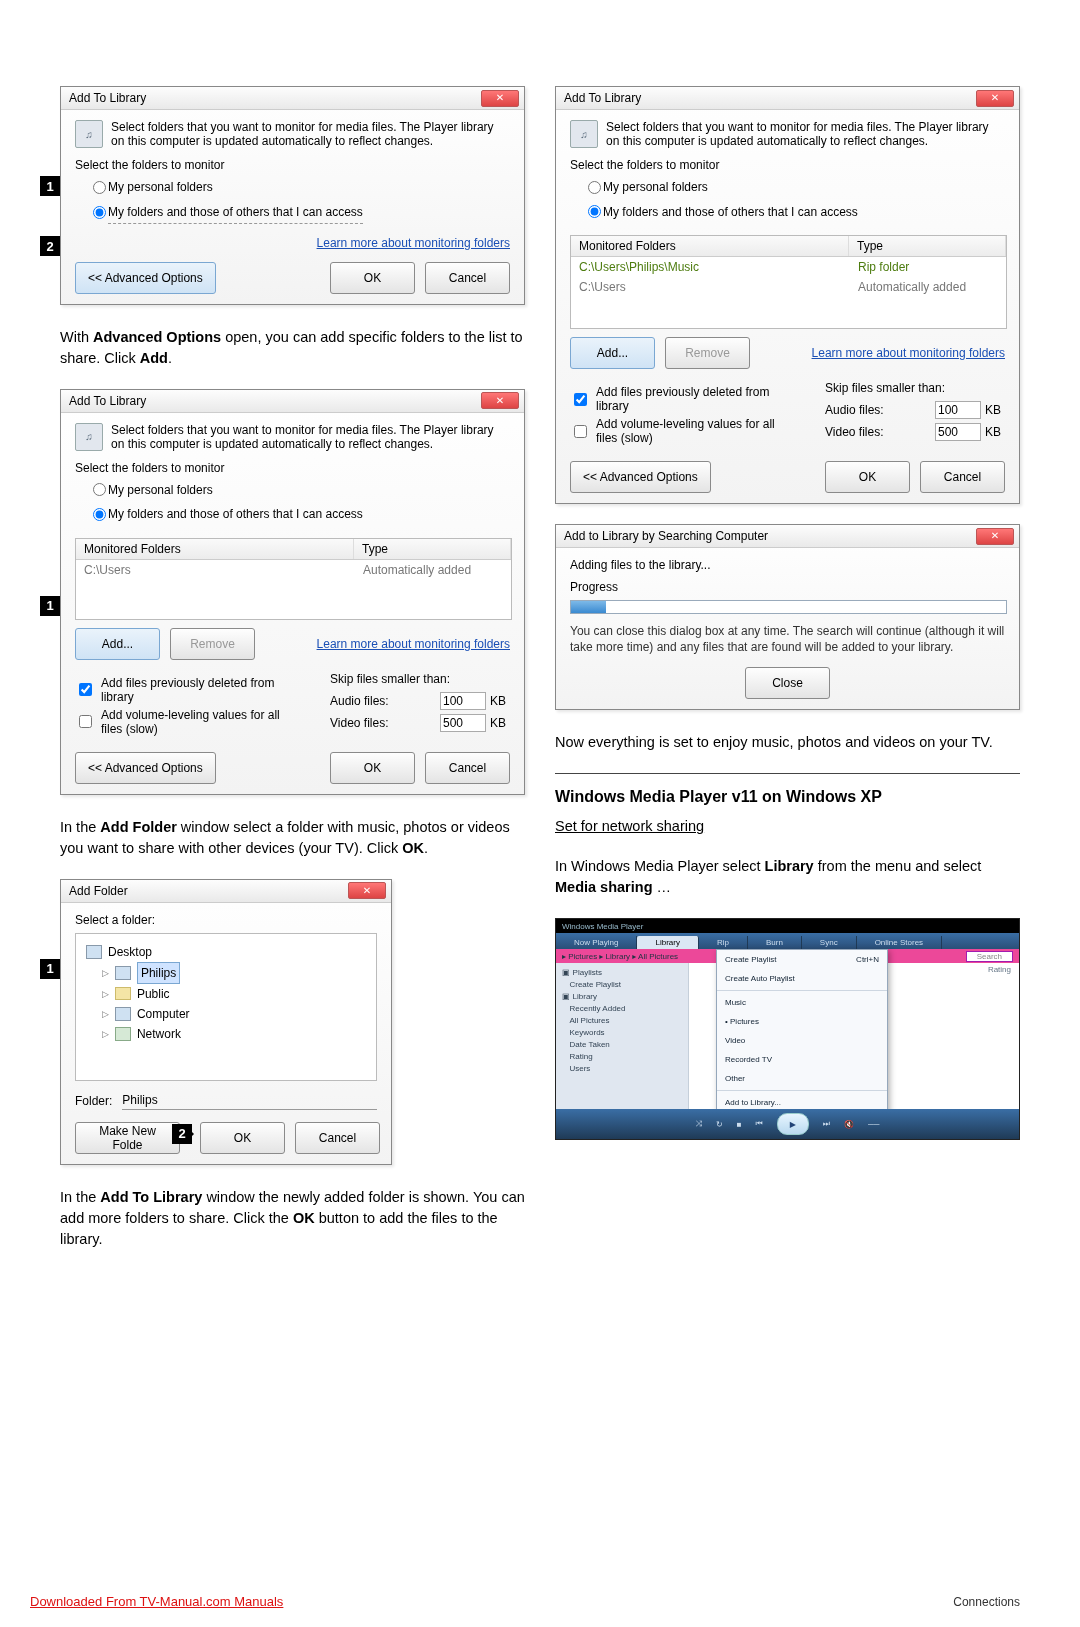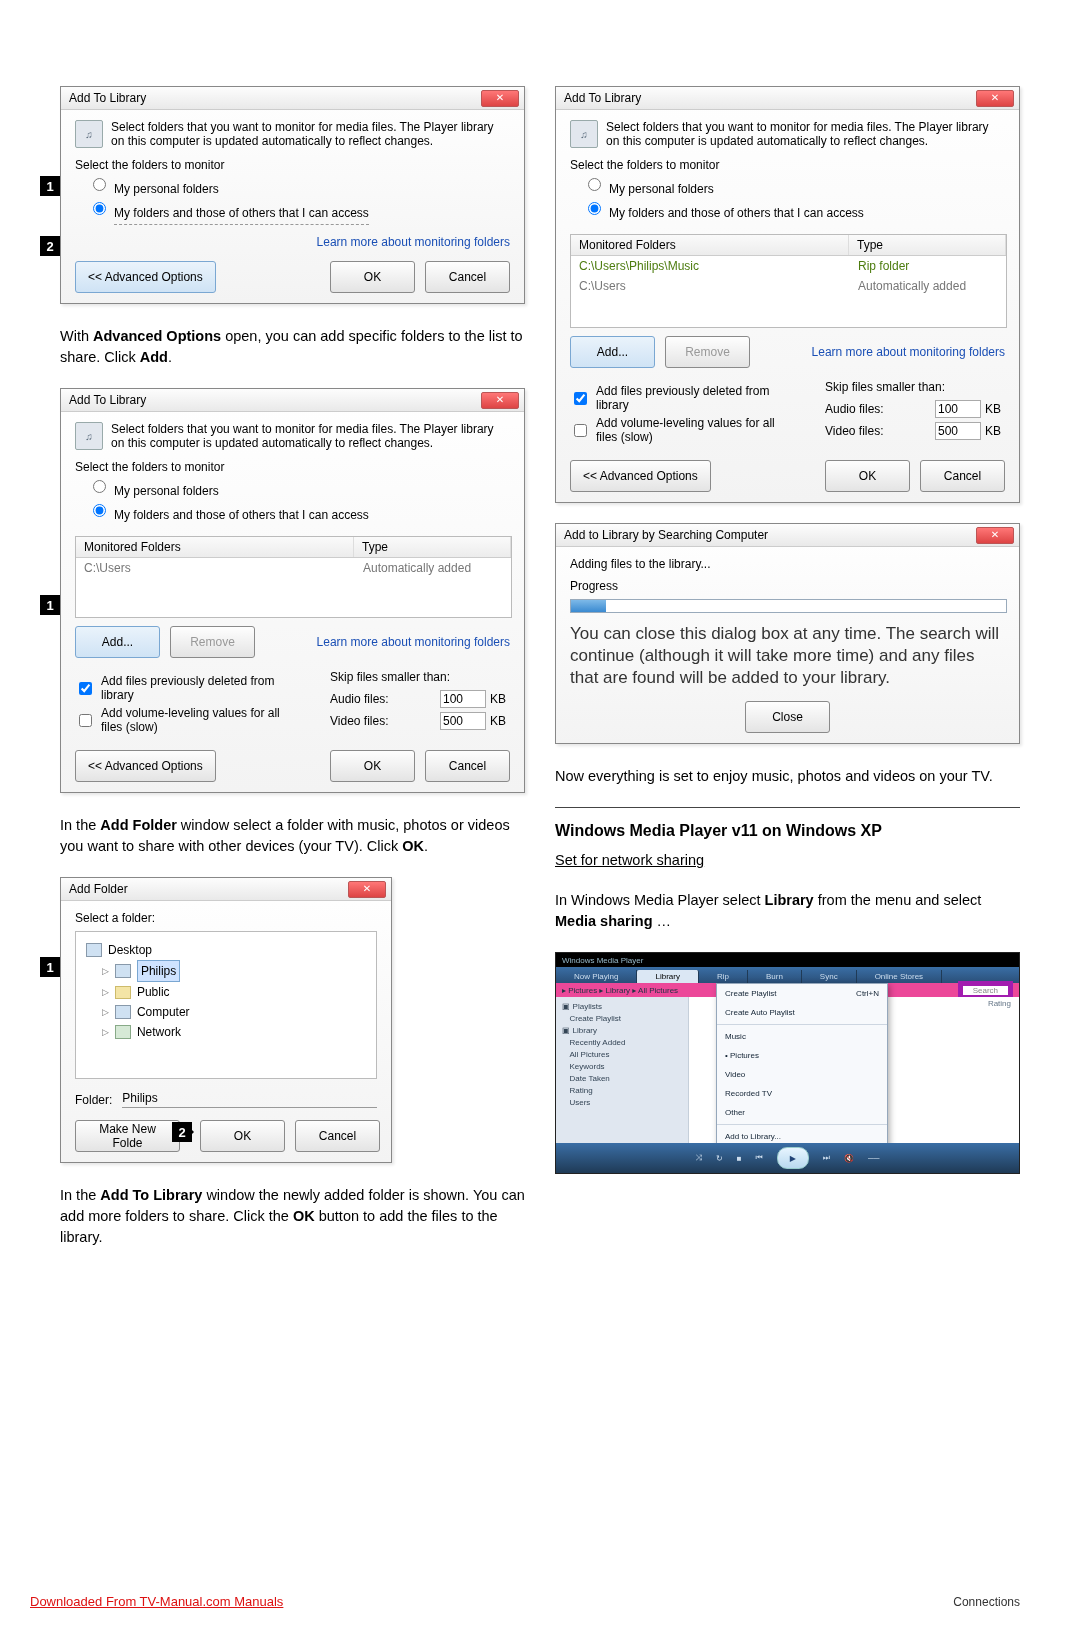--- a/index.html
+++ b/index.html
@@ -8,24 +8,24 @@
   .col{width:495px}
   .dialog{border:1px solid #888;background:linear-gradient(#fff,#f3f3f3);margin-bottom:20px;font-size:12px;position:relative;box-shadow:2px 2px 3px rgba(0,0,0,.1)}
   .dialog.small{width:330px}
   .titlebar{display:flex;align-items:center;background:linear-gradient(#fdfdfd,#e9e9e9);border-bottom:1px solid #ccc;height:22px;padding:0 4px 0 8px;font-size:12px}
   .titlebar .spacer{flex:1}
   .closebtn{display:inline-flex;align-items:center;justify-content:center;width:36px;height:15px;border:1px solid #b55;border-radius:2px;background:linear-gradient(#f77,#d44);color:#fff;font-size:10px;line-height:10px;margin-right:1px}
   .body{padding:10px 14px}
   .intro{display:flex;gap:8px;align-items:flex-start;margin-bottom:10px}
   .ico{width:26px;height:26px;background:#e2e7ee;border:1px solid #9aa;border-radius:2px;flex:0 0 26px;display:flex;align-items:center;justify-content:center;color:#567;font-size:10px}
   .radiogrp{margin:4px 0 10px 18px;line-height:22px}
-  .radio{display:inline-flex;align-items:flex-start;gap:8px;width:100%}
+  .radio{display:inline-flex;align-items:center;gap:2px;width:100%}
   .radio input{margin:0}
   .dashed{border-bottom:1px dashed #999}
-  .linklike{color:#1a4fb5;font-size:12px;cursor:pointer}
+  .linklike{color:#1a4fb5;text-decoration:underline;font-size:12px;cursor:pointer}
   .btnrow{display:flex;align-items:center;gap:10px;margin-top:12px}
   .pushright{margin-left:auto}
   button.win, a.win{display:inline-flex;align-items:center;justify-content:center;min-width:85px;height:32px;padding:0 12px;border:1px solid #8a8a8a;border-radius:3px;background:linear-gradient(#fefefe,#e4e4e4);font-size:12px;cursor:pointer;color:#000;text-decoration:none}
   button.win.primary{background:linear-gradient(#eaf3fb,#cfe3f5);border-color:#7aa7d2}
   button.win:disabled{color:#999}
   .tbl{border:1px solid #bbb;background:#fff;width:100%;height:80px;margin:6px 0 0 0;overflow:hidden}
   .tbl .hdr{display:flex;background:linear-gradient(#fafafa,#ececec);border-bottom:1px solid #ccc;font-size:12px}
   .tbl .cell{padding:3px 8px;border-right:1px solid #ddd}
   .tbl .row{display:flex;font-size:12px;color:#777}
   .checkline{display:flex;align-items:center;gap:6px;font-size:12px;margin:4px 0}
@@ -41,21 +41,21 @@
   .tree .indent1{margin-left:16px}
   .tri{color:#777;font-size:9px}
   .diskicon{width:14px;height:12px;background:#cfe1f2;border:1px solid #89a;display:inline-block}
   .folder{width:14px;height:11px;background:#f4e5a6;border:1px solid #cdbb6b;display:inline-block}
   .hl{background:#cfe3ff;border:1px solid #7aa7d2;padding:0 3px}
   .lblline{display:flex;align-items:center;gap:10px;font-size:12px;margin:0 0}
   .lblline .field{flex:1;border-bottom:1px solid #999;padding-bottom:2px}
   .progress{height:12px;width:100%;border:1px solid #9ab;background:#fff;position:relative;margin:6px 0 10px 0}
   .progress .fill{position:absolute;left:0;top:0;bottom:0;width:8%;background:linear-gradient(#7db9e8,#3a8ad1)}
   .kv{display:grid;grid-template-columns:90px 1fr 90px 50px;font-size:12px;column-gap:6px;row-gap:4px}
-  .note{font-size:17px;color:#333;margin-top:10px;line-height:1.3}
+  .note{font-size:12px;color:#333;margin-top:10px;line-height:1.3}
   .hr{border:0;border-top:1px solid #444;margin:18px 0 14px 0}
   h3{font-size:16px;margin:0 0 12px 0}
   .subhead{text-decoration:underline;font-size:14.5px;margin-bottom:14px}
   .wmp{border:1px solid #222;background:#333;height:220px;position:relative;font-size:8px;color:#ddd;overflow:hidden}
   .wmp .top{height:14px;background:#000;display:flex;align-items:center;padding:0 6px;color:#9bc}
   .wmp .tabs{height:16px;background:linear-gradient(#3a6ea5,#2a4f78);display:flex;align-items:flex-end}
   .wmp .tab{padding:2px 18px;color:#cde;border-right:1px solid #1f3a56}
   .wmp .tab.active{background:#dbe7f4;color:#000;border-radius:2px 2px 0 0}
   .wmp .main{display:flex;height:160px;background:#ebf0f7}
   .wmp .side{width:120px;background:#e0e7f0;border-right:1px solid #c5cfda;padding:4px 6px;color:#345;line-height:12px}
@@ -366,21 +366,21 @@
           <div class="tab">Now Playing</div>
           <div class="tab active">Library</div>
           <div class="tab">Rip</div>
           <div class="tab">Burn</div>
           <div class="tab">Sync</div>
           <div class="tab">Online Stores</div>
         </div>
         <div style="height:14px;background:#ec4899;color:#234;display:flex;align-items:center;padding:0 6px;justify-content:space-between">
           <span>▸ Pictures ▸ Library ▸ All Pictures</span>
           <span style="display:flex;align-items:center;gap:4px">
-              <span style="border:5px solid #a21caf;background:#fff;padding:0 10px;color:#888">Search</span>
+              <span style="border:1px solid #a21caf;background:#fff;padding:0 10px;color:#888">Search</span>
             </span>
         </div>
         <div class="main">
           <div class="side">
             <div class="item">▣ <span>Playlists</span></div>
             <div class="item indent1">&nbsp;&nbsp;<span>Create Playlist</span></div>
             <div class="item">▣ <span>Library</span></div>
             <div class="item">&nbsp;&nbsp;<span>Recently Added</span></div>
             <div class="item">&nbsp;&nbsp;<span>All Pictures</span></div>
             <div class="item">&nbsp;&nbsp;<span>Keywords</span></div>

